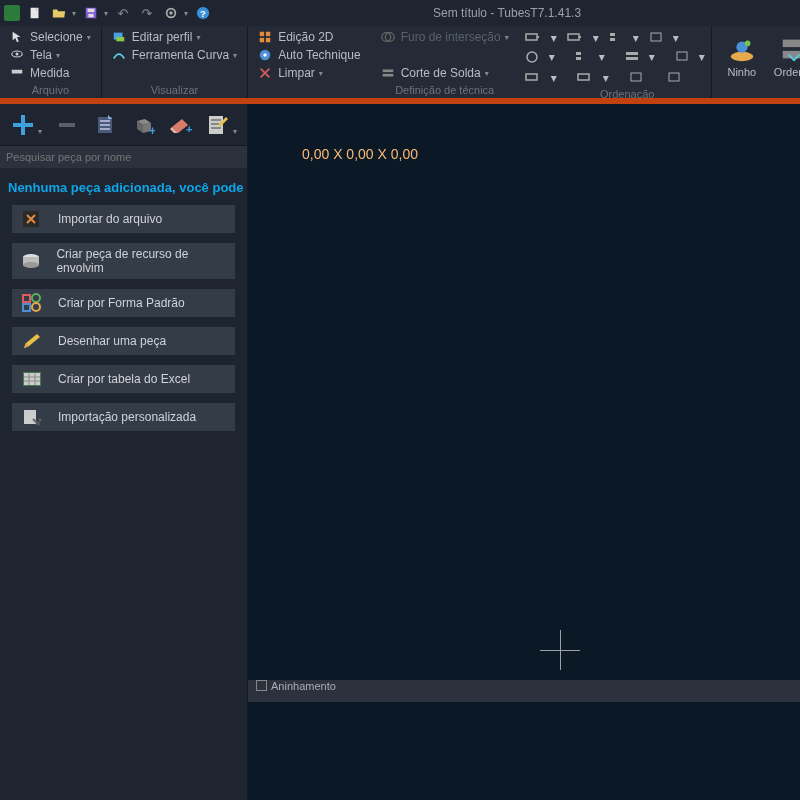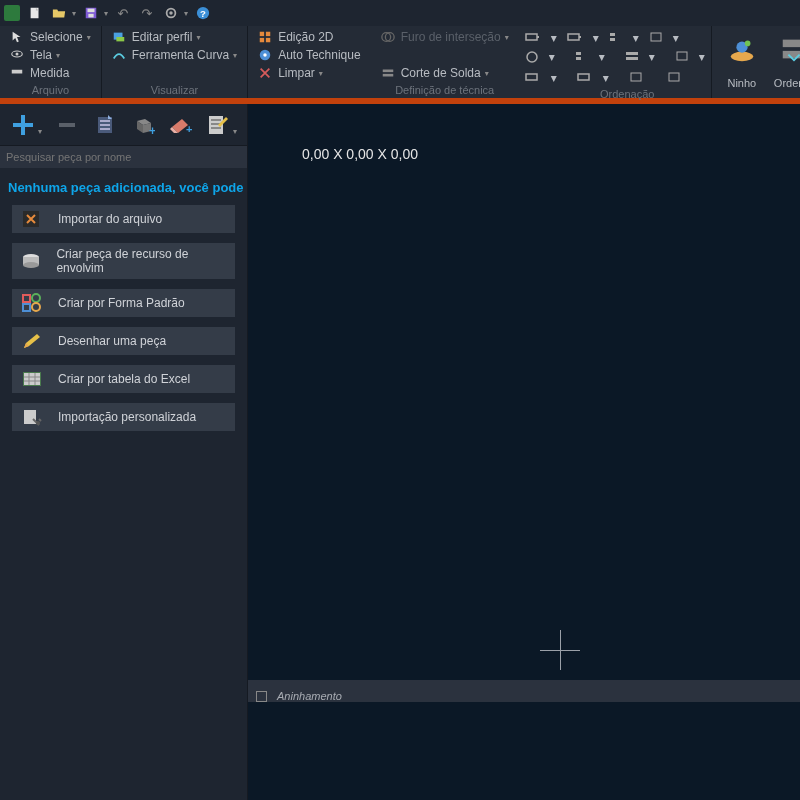--- a/index.html
+++ b/index.html
@@ -82,21 +82,21 @@
     height: 14px;
     display: inline-block;
   }
   .big-btn {
     display: flex;
     flex-direction: column;
     align-items: center;
     justify-content: space-between;
     padding: 4px 8px;
     cursor: pointer;
-    gap: 12px;
+    gap: 1px;
   }
   .big-btn .big-icon {
     width: 32px;
     height: 32px;
     display: flex;
     align-items: center;
     justify-content: center;
   }
   .big-btn span.lbl {
     font-size: 11px;
@@ -174,21 +174,21 @@
     flex: 1;
     background: #0b1826;
     position: relative;
     display: flex;
     flex-direction: column;
   }
   .dims {
     position: absolute;
     top: 42px;
     left: 54px;
-    color: #e5e5e5;
+    color: #fdba74;
     font-size: 14px;
   }
   .crosshair {
     position: absolute;
     bottom: 130px;
     right: 220px;
     width: 40px;
     height: 40px;
   }
   .crosshair::before, .crosshair::after {
@@ -199,26 +199,25 @@
   .crosshair::before { left: 50%; top: 0; width: 1px; height: 100%; }
   .crosshair::after { top: 50%; left: 0; height: 1px; width: 100%; }
   .bottom-panel {
     position: absolute;
     bottom: 98px;
     left: 0;
     right: 0;
     height: 22px;
     background: #2b323e;
     display: flex;
-    align-items: flex-end;
+    align-items: flex-start;
     padding: 0 8px;
     font-size: 11px;
     color: #a8acb3;
-    gap: 10px;
-    font-style: italic;
+    gap: 4px;
   }
   .bottom-panel .checkbox {
     width: 11px;
     height: 11px;
     border: 1px solid #888;
     display: inline-block;
   }
   .bottom-panel .cols {
     display: flex;
     margin-left: auto;
@@ -270,20 +269,21 @@
         <circle cx="8" cy="8" r="2" fill="#aaa"></circle>
       </svg>
   </span>
   <span class="dropdown-arrow">▾</span>
   <span class="tb-icon">
     <svg viewBox="0 0 16 16" width="14" height="14">
         <circle cx="8" cy="8" r="7" fill="#3b8fd6"></circle>
         <text x="8" y="12" text-anchor="middle" fill="#fff" font-size="11" font-weight="bold">?</text>
       </svg>
   </span>
+  <span class="title">Sem título - TubesT7.1.41.3</span>
 </div>
 
 <div class="ribbon">
 
   <div class="ribbon-group">
     <div class="ribbon-group-body">
       <div class="ribbon-btn">
         <span class="ribbon-icon-sm"><svg viewBox="0 0 16 16" width="14" height="14">
               <path d="M3 2 L3 12 L6 9 L8 14 L10 13 L8 8 L12 8 Z" fill="#ddd"></path>
             </svg></span>

